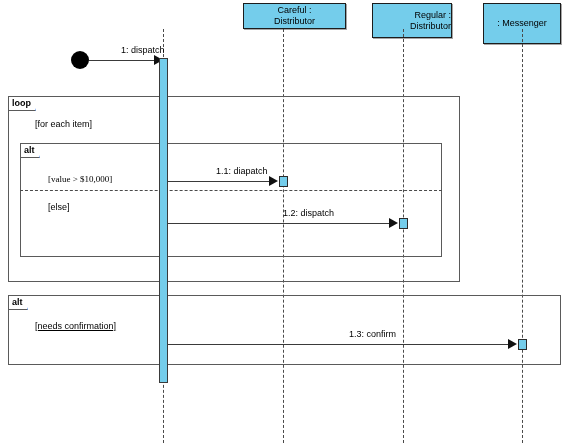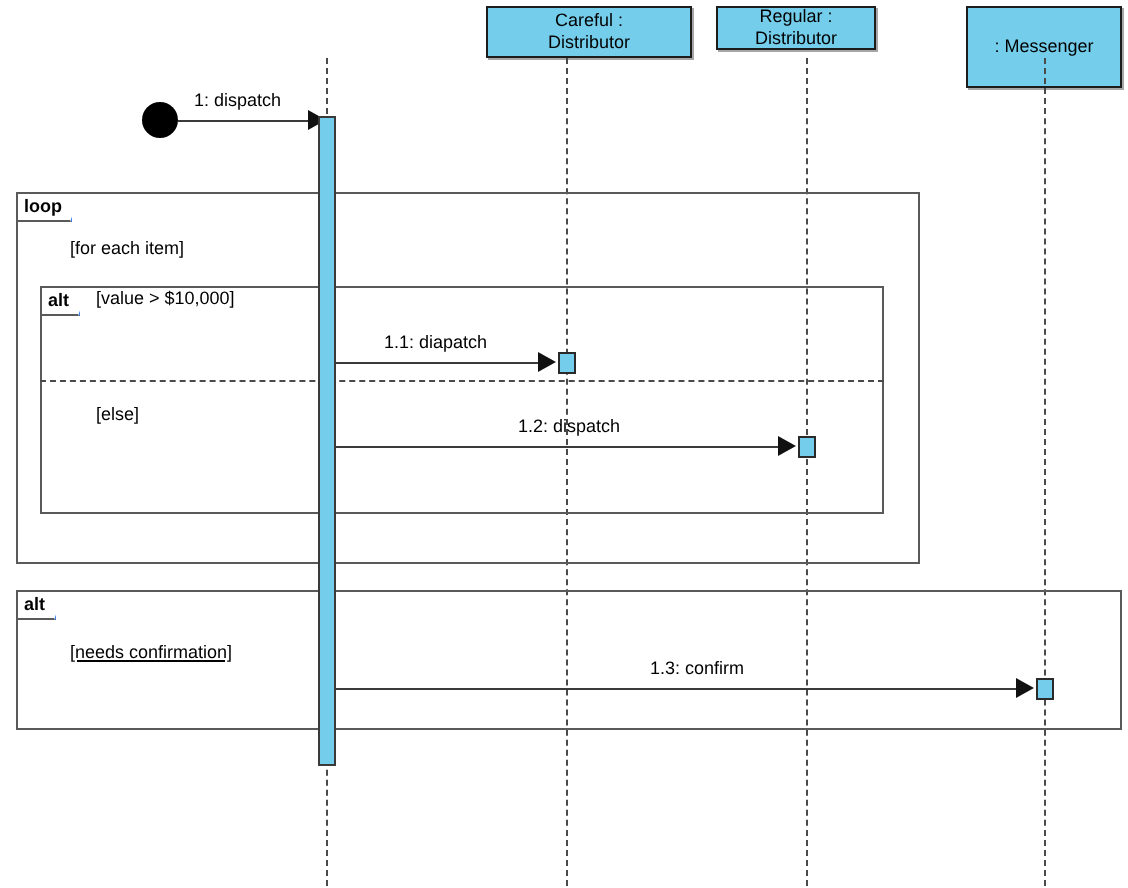--- a/index.html
+++ b/index.html
@@ -76,20 +76,21 @@
     height: 0;
     border-top: 5px solid transparent;
     border-bottom: 5px solid transparent;
     border-left: 9px solid #111111;
   }
   .msg-label {
     position: absolute;
     font-size: 9px;
     color: #000000;
     white-space: nowrap;
+    margin-left: 24px;
   }
 
   
   .fragment {
     position: absolute;
     box-sizing: border-box;
     border: 1px solid #5a5a5a;
     background: transparent;
   }
   .fragment-tag {
@@ -131,21 +132,21 @@
 <body>
 
 <div id="canvas">
 
 
   <div class="lifeline-head" style="left:243px; top:3px; width:103px; height:26px;">
     <span>Careful :</span>
     <span>Distributor</span>
   </div>
 
-  <div class="lifeline-head" style="left:358px; top:3px; width:80px; height:22px;">
+  <div class="lifeline-head" style="left:372px; top:3px; width:80px; height:35px;align-items:flex-end;">
     <span>Regular :</span>
     <span>Distributor</span>
   </div>
 
   <div class="lifeline-head" style="left:483px; top:3px; width:78px; height:41px;">
     <span>: Messenger</span>
   </div>
 
   <div class="lifeline-stem" style="left:163px; top:29px; height:414px;"></div>
   <div class="lifeline-stem" style="left:283px; top:29px; height:414px;"></div>
@@ -155,21 +156,21 @@
   <div class="fragment" style="left:8px; top:96px; width:452px; height:186px;"></div>
   <div class="fragment-tag" style="left:9px; top:97px;">
     <span>loop</span>
   </div>
   <div class="guard" style="left:35px; top:119px;">[for each item]</div>
 
   <div class="fragment" style="left:20px; top:143px; width:422px; height:114px;"></div>
   <div class="fragment-tag" style="left:21px; top:144px;">
     <span>alt</span>
   </div>
-  <div class="guard" style="left:48px; top:144px;">[value &gt; $10,000]</div>
+  <div class="guard" style="left:48px; top:174px;font-family:Liberation Serif, serif;">[value &gt; $10,000]</div>
   <div class="alt-divider" style="left:20px; top:190px; width:422px;"></div>
   <div class="guard" style="left:48px; top:202px;">[else]</div>
 
   <div class="fragment" style="left:8px; top:295px; width:553px; height:70px;"></div>
   <div class="fragment-tag" style="left:9px; top:296px;">
     <span>alt</span>
   </div>
   <div class="guard" style="left:35px; top:321px;text-decoration:underline;">[needs confirmation]</div>
 
   <div class="start-node" style="left:71px; top:51px; width:18px; height:18px;"></div>

